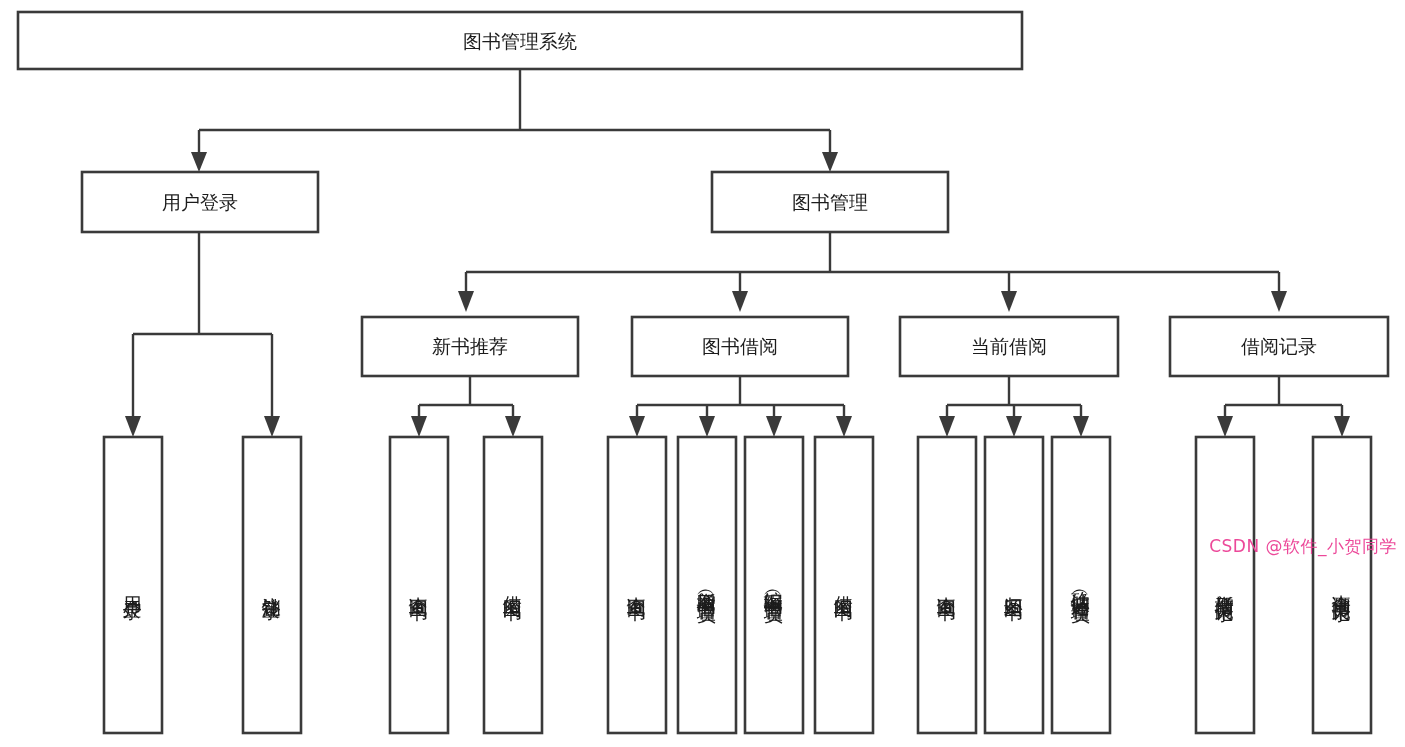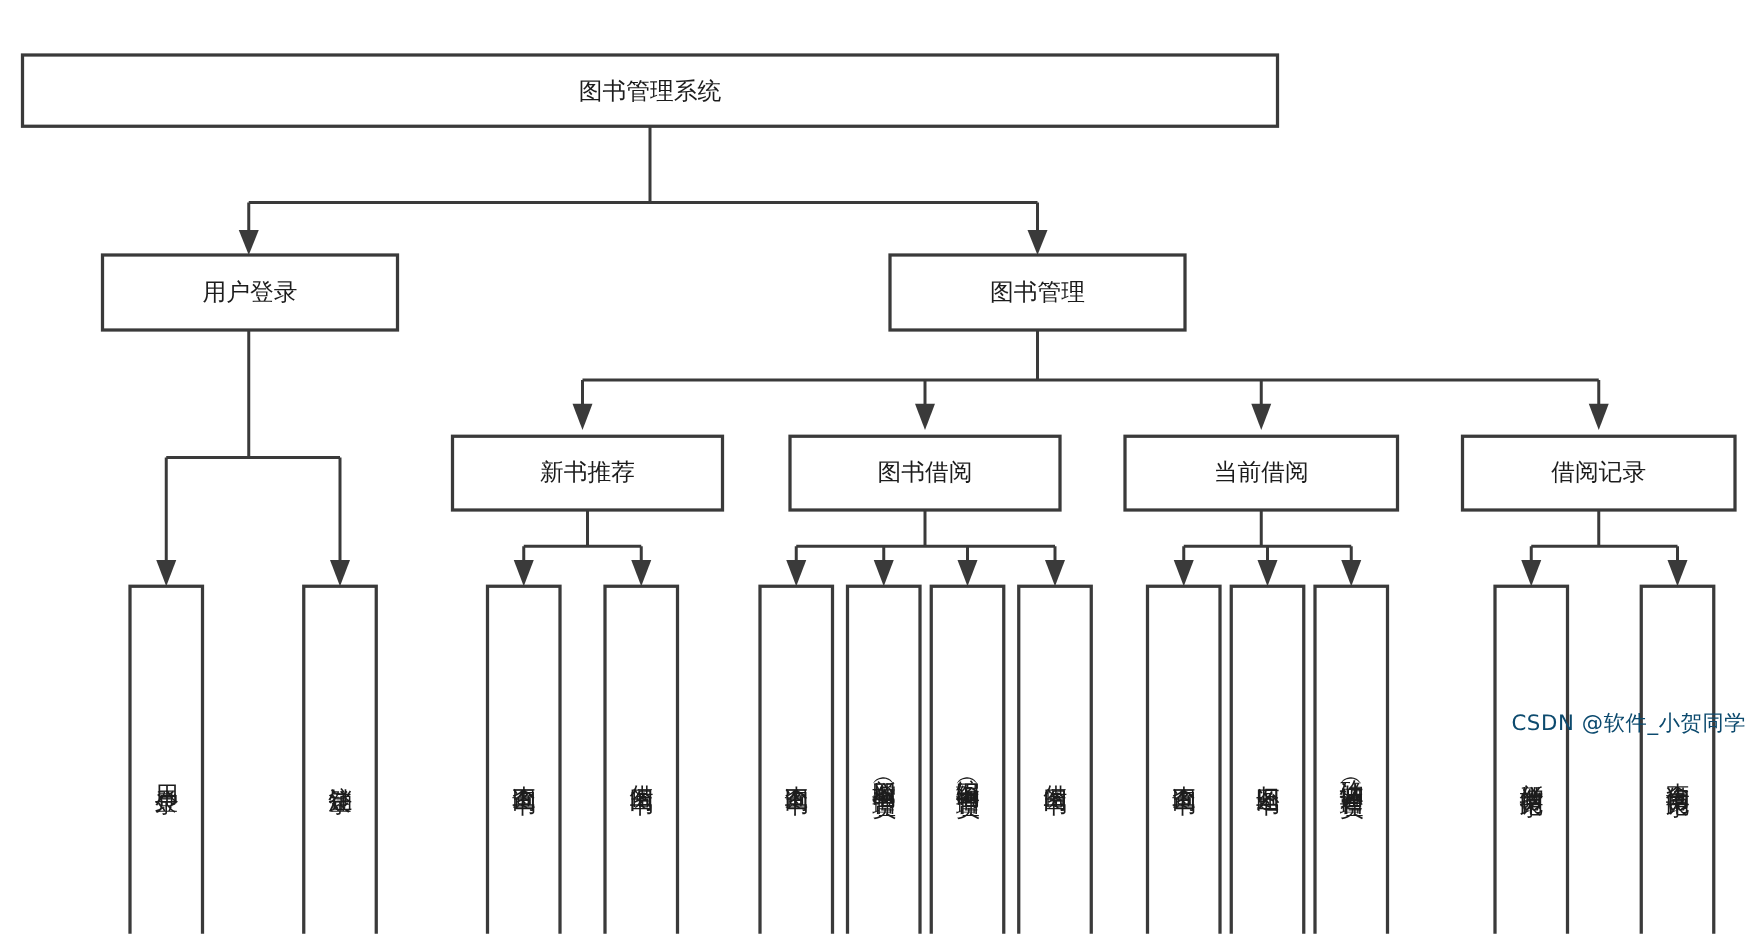--- a/index.html
+++ b/index.html
@@ -11,21 +11,20 @@
     width: 1405px;
     height: 747px;
     font-family: "DejaVu Sans", "Liberation Sans", sans-serif;
     overflow: hidden;
   }
   #diagram-root {
     position: relative;
     width: 1405px;
     height: 564px;
     background: #ffffff;
-    margin-top: 32px;
   }
   svg#tree-svg {
     position: absolute;
     left: 0;
     top: 0;
     width: 1405px;
     height: 747px;
   }
   .node-box {
     fill: #ffffff;
@@ -63,21 +62,21 @@
     justify-content: center;
     white-space: nowrap;
     pointer-events: none;
   }
   .watermark {
     position: absolute;
     right: 8px;
     bottom: 6px;
     font-family: "DejaVu Sans", "Liberation Sans", sans-serif;
     font-size: 17px;
-    color: #0c4a6e;
+    color: #ec4899;
     letter-spacing: 0.5px;
     white-space: nowrap;
   }
 </style>
 </head>
 <body>
 
 <div id="diagram-root">
 
   <svg id="tree-svg" viewBox="0 0 1405 747">

